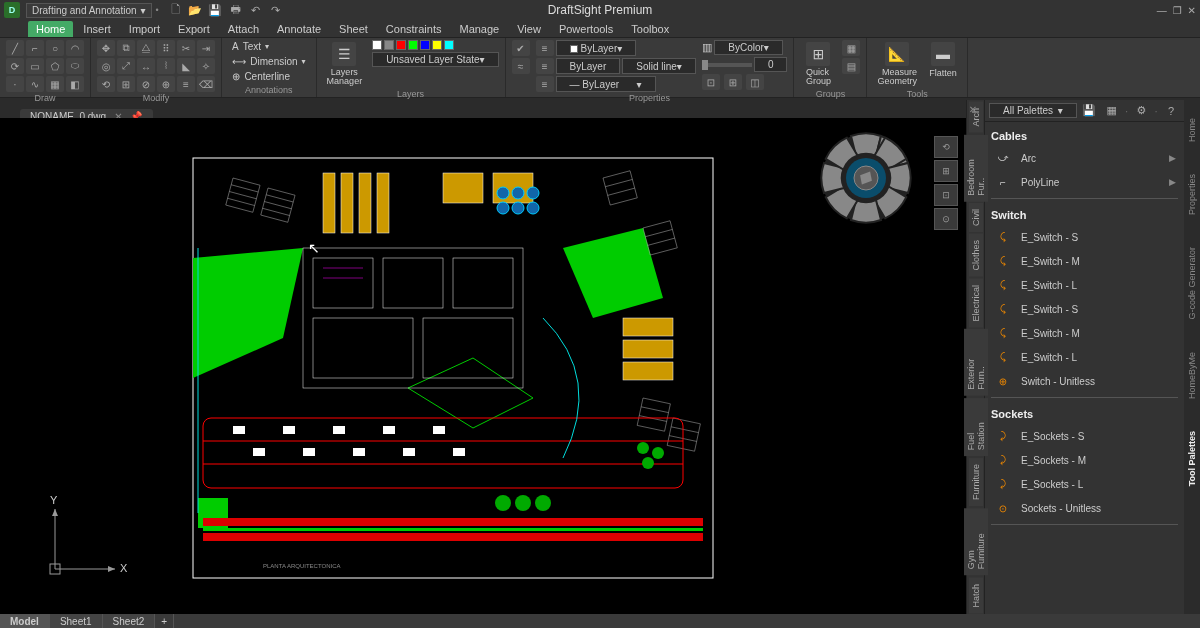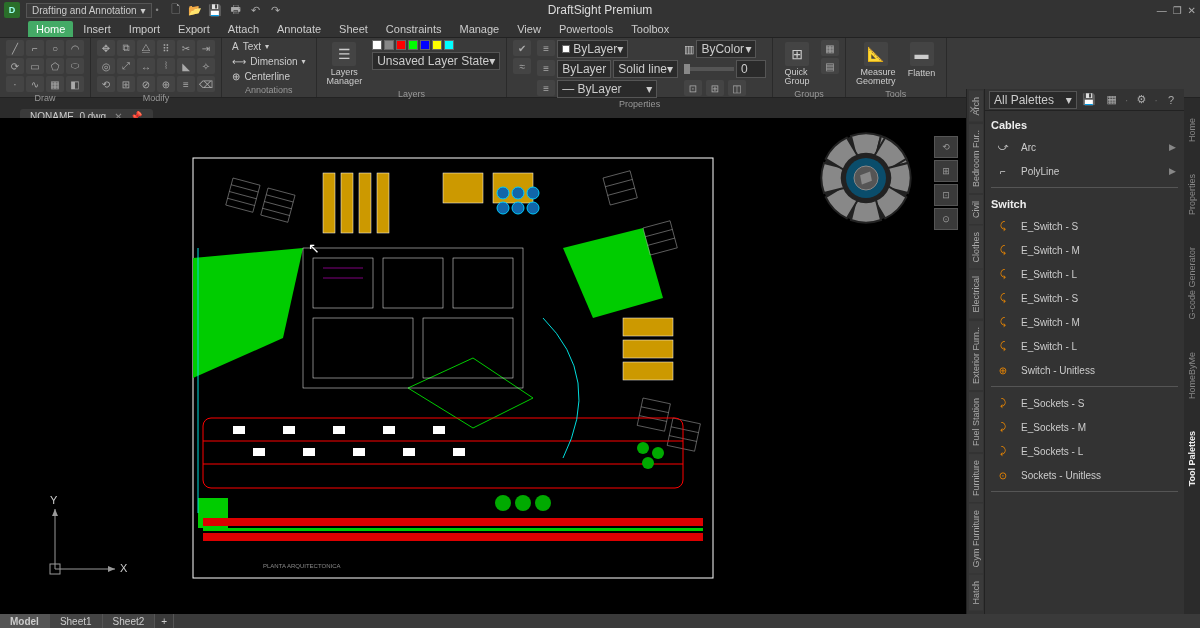--- a/index.html
+++ b/index.html
@@ -17,32 +17,32 @@
 .ribbon { height:60px; background:#3a3a3a; display:flex; border-bottom:1px solid #222; }
 .rpanel { border-right:1px solid #2a2a2a; padding:2px 6px; display:flex; flex-direction:column; justify-content:space-between;}
 .rpanel .label { font-size:9px; color:#999; text-align:center; padding-top:1px;}
 .rcontent { display:flex; gap:4px; align-items:flex-start; flex:1;}
 .rgrid { display:grid; grid-template-columns:repeat(4,18px); grid-auto-rows:16px; gap:2px;}
 .rgrid6 { display:grid; grid-template-columns:repeat(6,18px); grid-auto-rows:16px; gap:2px;}
 .ricon { width:18px; height:16px; background:#444; display:flex; align-items:center; justify-content:center; color:#aaa; font-size:10px; border-radius:2px;}
 .rbtn { display:flex; align-items:center; gap:4px; padding:1px 4px; font-size:10px; color:#ccc;}
 .bigbtn { display:flex; flex-direction:column; align-items:center; gap:2px; padding:2px 4px; font-size:9px; color:#ccc; min-width:36px;}
 .bigbtn .bico{ width:24px; height:24px; background:#444; border-radius:2px; display:flex; align-items:center; justify-content:center; font-size:14px;}
-.sel { background:#2a2a2a; border:1px solid #555; padding:1px 4px; font-size:12px; color:#ccc; min-width:60px; display:flex; align-items:flex-start; justify-content:space-between;}
+.sel { background:#2a2a2a; border:1px solid #555; padding:1px 13px; font-size:10px; color:#ccc; min-width:60px; display:flex; align-items:flex-end; justify-content:space-between;}
 .swatches{display:flex;gap:2px;}
 .swatch{width:10px;height:10px;border:1px solid #666;}
 .doctab-row{height:36px;background:#2b2b2b;display:flex;align-items:center;padding-left:20px;gap:2px;}
 .doctab{background:#3a3a3a;padding:2px 10px;font-size:10px;color:#ccc;border-radius:3px 3px 0 0;display:flex;align-items:center;gap:8px;}
 .doctab .x{color:#888;}
 .canvas{position:absolute;top:118px;left:0;right:234px;bottom:14px;background:#000;overflow:hidden;}
 .ucs{position:absolute;left:40px;bottom:30px;color:#888;}
 .navwheel{position:absolute;right:50px;top:10px;width:100px;height:100px;}
 .navctrl{position:absolute;right:8px;top:18px;display:flex;flex-direction:column;gap:2px;}
 .navctrl div{width:24px;height:22px;background:#3a3a3a;border:1px solid #555;display:flex;align-items:center;justify-content:center;font-size:9px;color:#999;}
-.palette-area{position:absolute;top:89px;right:0;bottom:14px;width:234px;background:#333;display:flex;}
+.palette-area{position:absolute;top:100px;right:0;bottom:14px;width:234px;background:#333;display:flex;}
 .palette{flex:1;display:flex;flex-direction:column;border-left:1px solid #222;}
 .pal-head{height:22px;display:flex;align-items:center;padding:0 4px;gap:4px;border-bottom:1px solid #222;}
 .pal-head .sel{flex:1;}
 .pal-head .ico{width:18px;height:18px;display:flex;align-items:center;justify-content:center;color:#aaa;font-size:11px;}
 .pal-body{flex:1;overflow-y:auto;padding:2px 6px;}
 .pal-section{color:#eee;font-weight:bold;font-size:11px;padding:6px 0 4px;}
 .pal-divider{height:1px;background:#555;margin:4px 0;}
 .pal-item{display:flex;align-items:center;gap:8px;padding:5px 2px;font-size:10px;color:#ccc;}
 .pal-item .pico{width:20px;height:14px;display:flex;align-items:center;justify-content:center;}
 .pal-item .chev{margin-left:auto;color:#888;font-size:9px;}
@@ -515,20 +515,21 @@
         </div>
         <div class="pal-item">
           <div class="pico" style="color: rgb(238, 136, 0);">⤹</div>
           <span>E_Switch - L</span>
         </div>
         <div class="pal-item">
           <div class="pico" style="color: rgb(238, 136, 0);">⊕</div>
           <span>Switch - Unitless</span>
         </div>
         <div class="pal-divider"></div>
+        <div class="pal-section">Sockets</div>
         <div class="pal-item">
           <div class="pico" style="color: rgb(238, 136, 0);">⤸</div>
           <span>E_Sockets - S</span>
         </div>
         <div class="pal-item">
           <div class="pico" style="color: rgb(238, 136, 0);">⤸</div>
           <span>E_Sockets - M</span>
         </div>
         <div class="pal-item">
           <div class="pico" style="color: rgb(238, 136, 0);">⤸</div>

